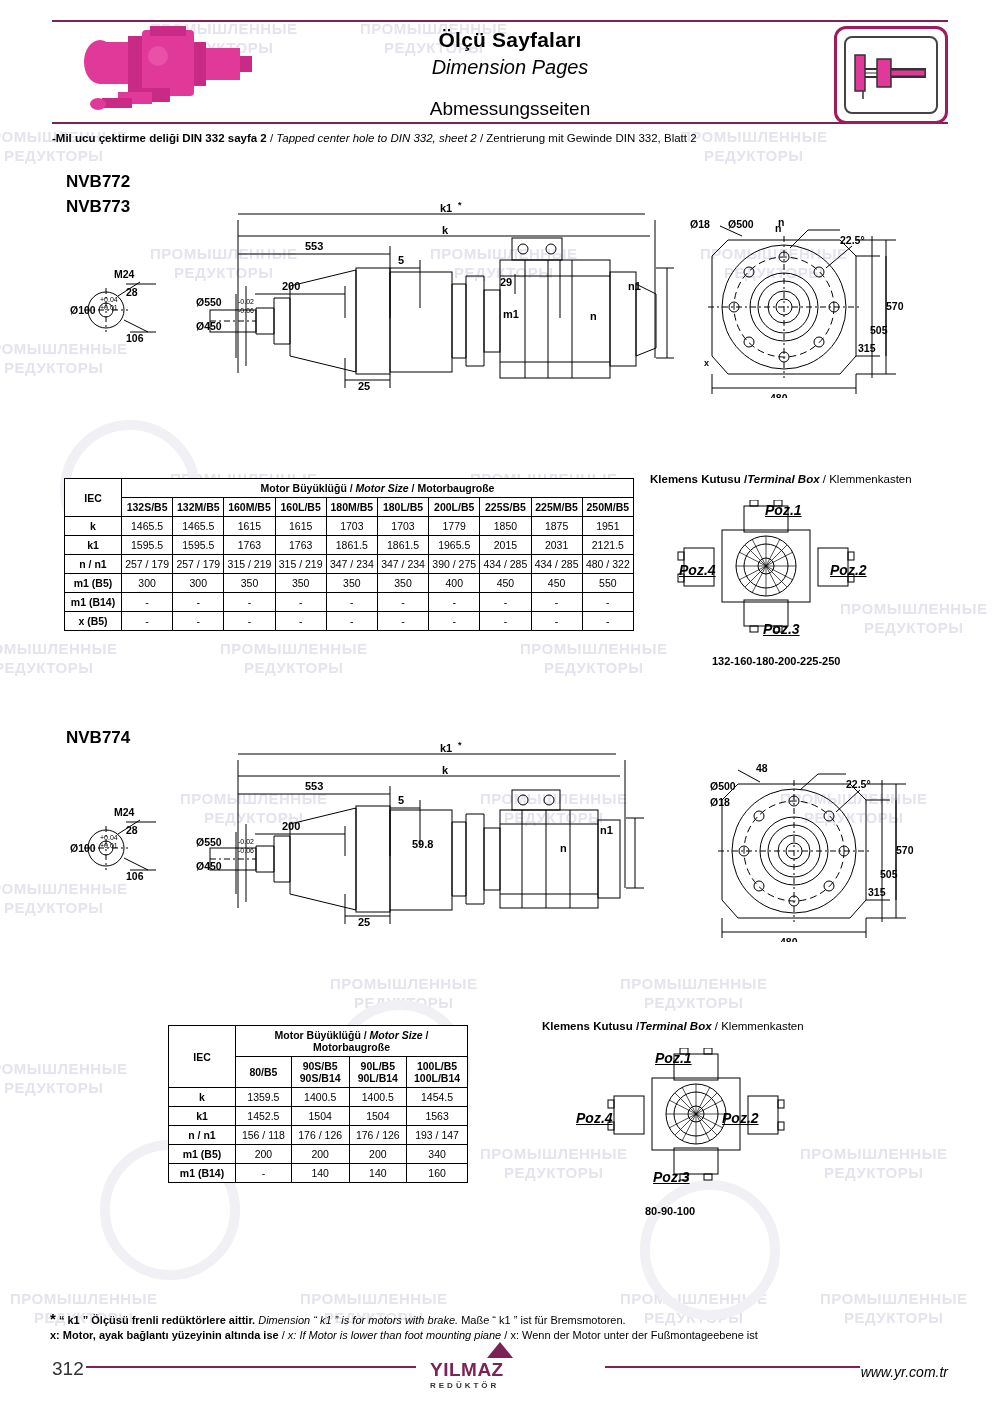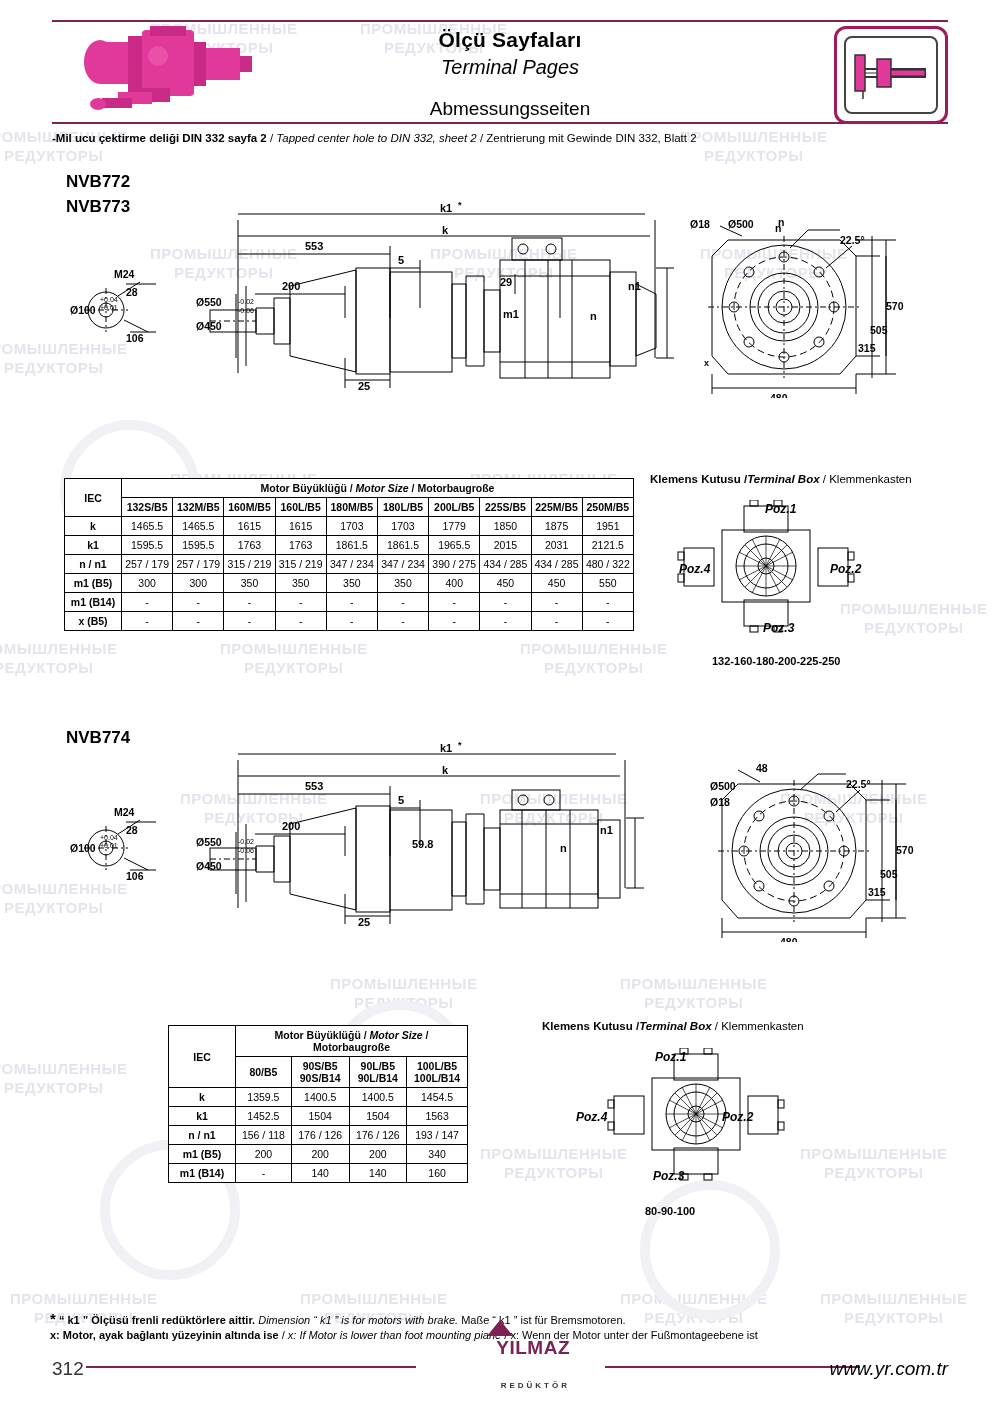--- a/index.html
+++ b/index.html
@@ -45,37 +45,37 @@
   }
   table.dims th.grp{font-weight:bold;font-size:10.5px;}
   table.dims td.rh{font-weight:bold;}
   table.dims th.hd{font-weight:bold;}
   .grp i{font-style:italic;}
 
   
   .tb-title{position:absolute;font-size:11.5px;font-weight:bold;z-index:3;}
   .tb-title i{font-style:italic;font-weight:bold;}
   .tb-title span.n{font-weight:normal;}
-  .poz{position:absolute;font-size:12px;font-weight:bold;font-style:italic;z-index:4;}
+  .poz{position:absolute;font-size:14px;font-weight:bold;font-style:italic;z-index:4;text-decoration:underline;}
   .tb-cap{position:absolute;font-size:11px;font-weight:bold;z-index:3;text-align:right;}
 
   
   .fn{position:absolute;font-size:11px;z-index:3;line-height:1.45;}
   .fn b{font-weight:bold;}
   .fn i{font-style:italic;}
   .fn .star{font-size:15px;font-weight:bold;}
 
   
   .pg{position:absolute;left:52px;bottom:34px;font-size:19px;color:#333;z-index:3;}
   .foot-rule-l{position:absolute;left:86px;bottom:46px;width:330px;height:2px;background:#7c2255;z-index:2;}
   .foot-rule-r{position:absolute;right:140px;bottom:46px;width:255px;height:2px;background:#7c2255;z-index:2;}
-  .site{position:absolute;right:52px;bottom:34px;font-size:19px;font-style:italic;z-index:3;}
-  .logo{position:absolute;left:430px;bottom:24px;width:140px;text-align:right;z-index:3;}
+  .site{position:absolute;right:52px;bottom:34px;font-size:14px;font-style:italic;z-index:3;}
+  .logo{position:absolute;left:430px;bottom:24px;width:140px;text-align:left;z-index:3;}
   .logo .lname{font-size:19px;font-weight:bold;color:#7c2255;letter-spacing:.5px;}
-  .logo .lsub{font-size:8px;font-weight:bold;color:#333;letter-spacing:3px;margin-top:22px;}
+  .logo .lsub{font-size:8px;font-weight:bold;color:#333;letter-spacing:3px;}
   .logo .tri{width:0;height:0;border-left:13px solid transparent;border-right:13px solid transparent;
      border-bottom:16px solid #7c2255;margin:0 auto 1px auto;}
 
   svg{display:block;}
   .draw{position:absolute;z-index:2;}
 </style>
 </head>
 <body>
 
 <div class="page">
@@ -213,21 +213,21 @@
       <rect x="76" y="62" width="36" height="14" fill="#c92a86"></rect>
       <rect x="60" y="66" width="34" height="12" fill="#e0399a"></rect>
       <rect x="44" y="72" width="30" height="10" fill="#c92a86"></rect>
       <ellipse cx="40" cy="78" rx="8" ry="6" fill="#e0399a"></ellipse>
       <circle cx="100" cy="30" r="10" fill="#f06ab3" opacity=".5"></circle>
     </svg>
   </div>
 
   <div class="hdr-titles">
     <div class="t1">Ölçü Sayfaları</div>
-    <div class="t2">Terminal Pages</div>
+    <div class="t2">Dimension Pages</div>
     <div class="t3">Abmessungsseiten</div>
   </div>
 
   <div class="hdr-icon">
     <div class="inner"></div>
     <svg width="108" height="92" viewBox="0 0 108 92" style="position:absolute;left:0;top:0;">
       <rect x="22" y="40" width="66" height="8" fill="none" stroke="#333" stroke-width="2"></rect>
       <rect x="18" y="26" width="10" height="36" fill="#e0399a" stroke="#333" stroke-width="1.5"></rect>
       <rect x="40" y="30" width="14" height="28" fill="#e0399a" stroke="#333" stroke-width="1.5"></rect>
       <rect x="54" y="41" width="34" height="6" fill="#e0399a" stroke="#333" stroke-width="1"></rect>

